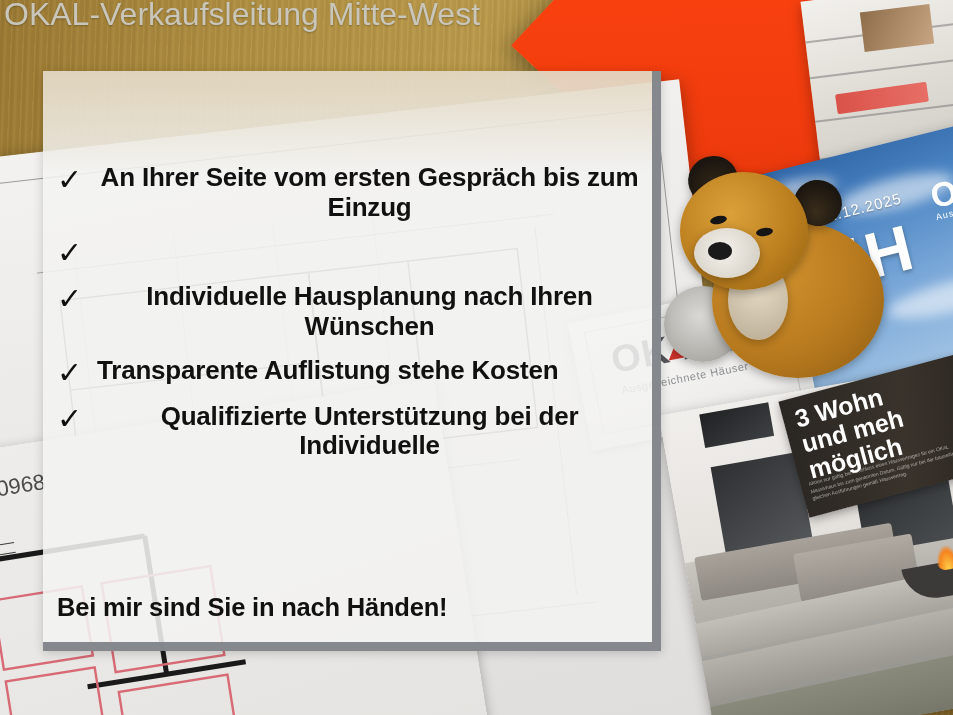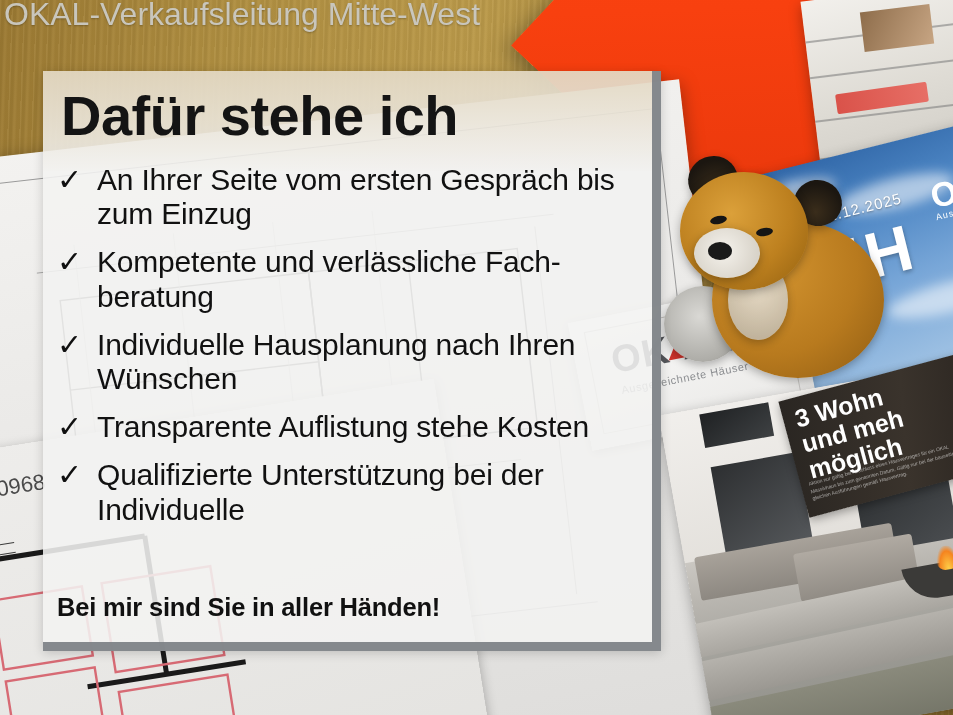--- a/index.html
+++ b/index.html
@@ -303,25 +303,26 @@
     width: 40px;
     font-size: 30px;
     line-height: 1;
     color: #101010;
     font-weight: 400;
     padding-top: 2px;
     text-align: left;
     font-family: "DejaVu Sans", sans-serif;
   }
   .btext {
-    font-size: 30px;
-    font-weight: 400;
+    font-size: 26px;
+    font-weight: 700;
     color: #111;
     line-height: 1.14;
     letter-spacing: -0.2px;
+    text-align: center;
   }
 
   #closing {
     position: absolute;
     left: 14px;
     bottom: 18px;
     right: 12px;
     font-size: 25.5px;
     font-weight: 700;
     color: #111;
@@ -491,45 +492,43 @@
     <div class="fur" id="fox-head"></div>
     <div class="fur" id="fox-muzzle"></div>
     <div class="fur" id="fox-eye-l"></div>
     <div class="fur" id="fox-eye-r"></div>
     <div class="fur" id="fox-nose"></div>
   </div>
 
   <div id="panel">
     <div id="panel-warm"></div>
 
-    <div id="headline">Dafür stehe ich</div>
 
     <div id="bullets">
       <div class="bullet">
         <span class="check">✓</span>
         <span class="btext">An Ihrer Seite vom ersten Gespräch bis zum Einzug</span>
       </div>
       <div class="bullet">
         <span class="check">✓</span>
-        <span class="btext">Kompetente und verlässliche Fach-beratung</span>
       </div>
       <div class="bullet">
         <span class="check">✓</span>
         <span class="btext">Individuelle Hausplanung nach Ihren Wünschen</span>
       </div>
       <div class="bullet">
         <span class="check">✓</span>
         <span class="btext">Transparente Auflistung stehe Kosten</span>
       </div>
       <div class="bullet">
         <span class="check">✓</span>
         <span class="btext">Qualifizierte Unterstützung bei der Individuelle</span>
       </div>
     </div>
 
     <div id="closing">
-      <div>Bei mir sind Sie in aller Händen!</div>
+      <div>Bei mir sind Sie in nach Händen!</div>
     </div>
   </div>
 
   <div id="page-title">OKAL-Verkaufsleitung Mitte-West</div>
 
 </div>
 
 </body></html>

